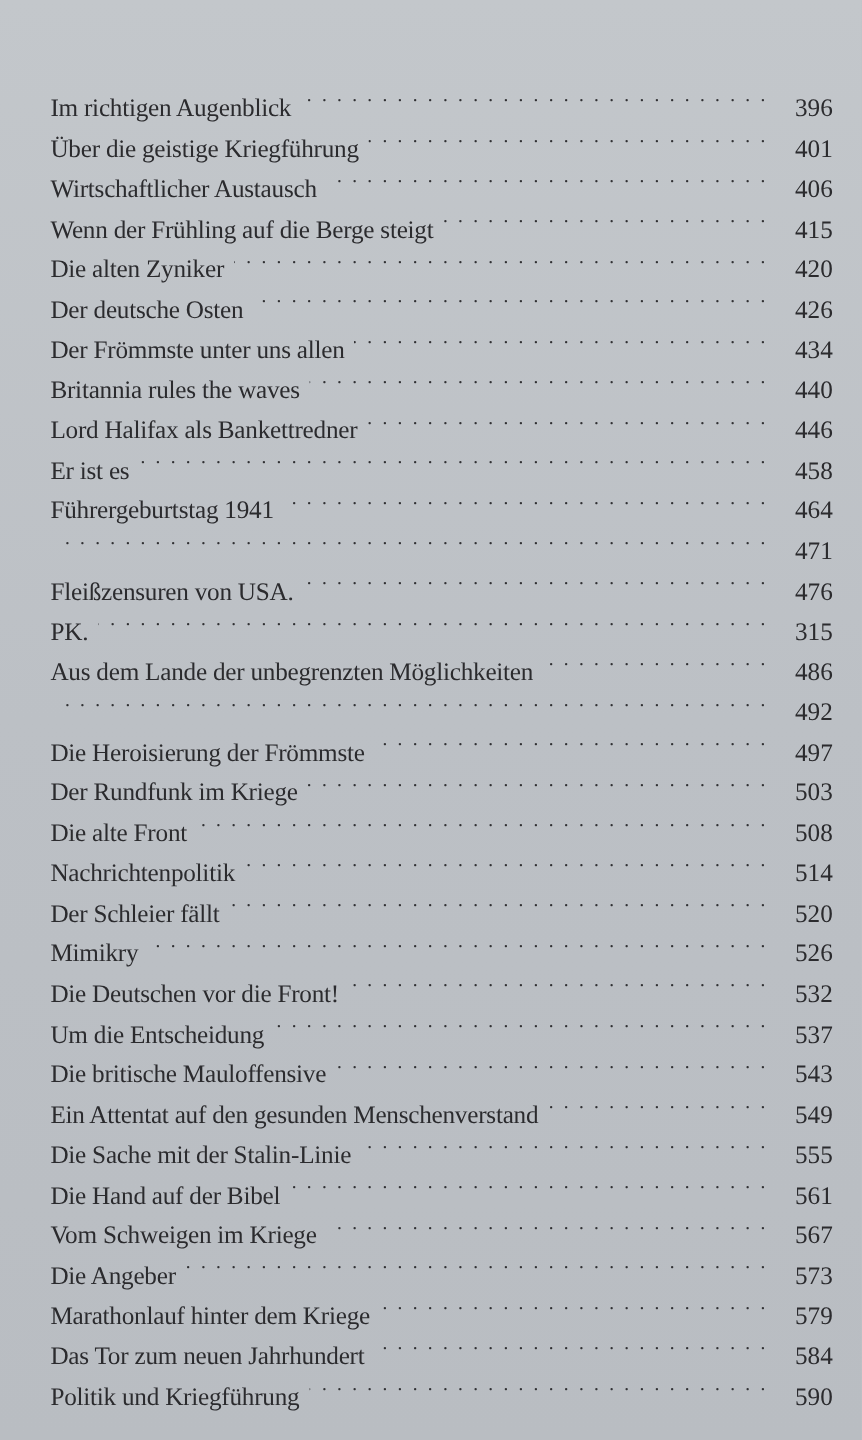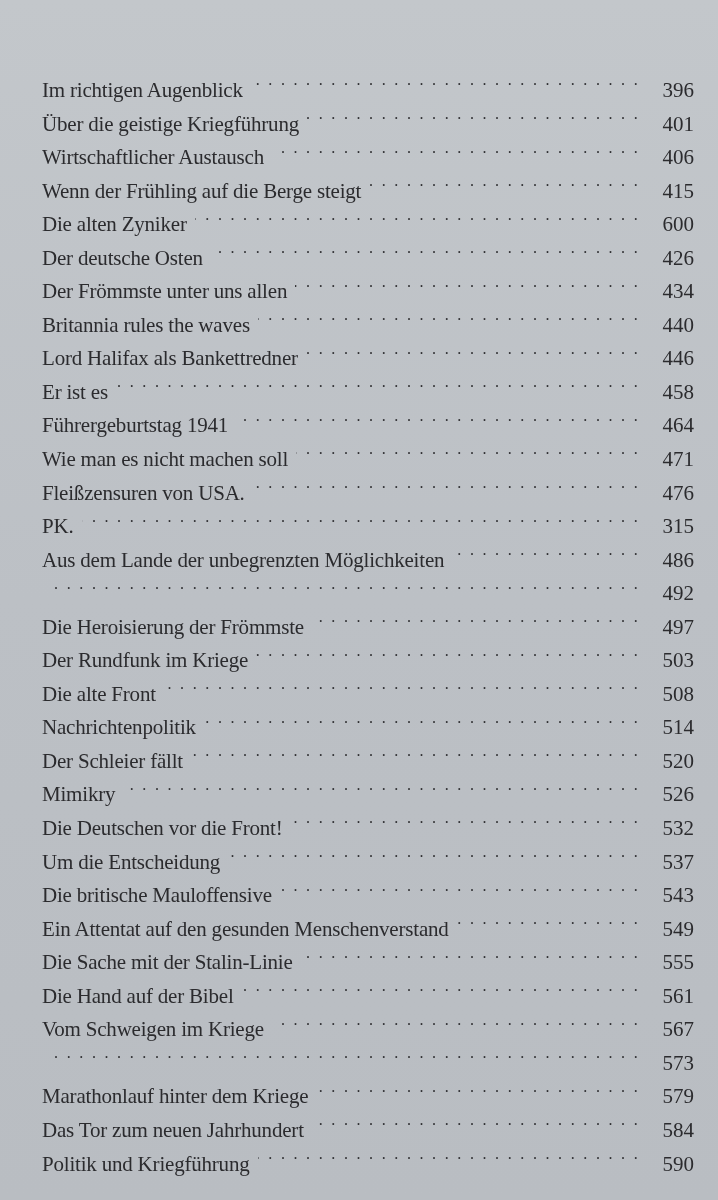--- a/index.html
+++ b/index.html
@@ -52,21 +52,21 @@
         <span class="pageno">406</span>
       </div>
     <div class="row">
         <span class="title">Wenn der Frühling auf die Berge steigt</span>
         <span class="leader"></span>
         <span class="pageno">415</span>
       </div>
     <div class="row">
         <span class="title">Die alten Zyniker</span>
         <span class="leader"></span>
-        <span class="pageno">600</span>
+        <span class="pageno">420</span>
       </div>
     <div class="row">
         <span class="title">Der deutsche Osten</span>
         <span class="leader"></span>
         <span class="pageno">426</span>
       </div>
     <div class="row">
         <span class="title">Der Frömmste unter uns allen</span>
         <span class="leader"></span>
         <span class="pageno">434</span>
@@ -85,21 +85,20 @@
         <span class="title">Er ist es</span>
         <span class="leader"></span>
         <span class="pageno">458</span>
       </div>
     <div class="row">
         <span class="title">Führergeburtstag 1941</span>
         <span class="leader"></span>
         <span class="pageno">464</span>
       </div>
     <div class="row">
-        <span class="title">Wie man es nicht machen soll</span>
         <span class="leader"></span>
         <span class="pageno">471</span>
       </div>
     <div class="row">
         <span class="title">Fleißzensuren von USA.</span>
         <span class="leader"></span>
         <span class="pageno">476</span>
       </div>
     <div class="row">
         <span class="title">PK.</span>
@@ -174,20 +173,21 @@
         <span class="title">Die Hand auf der Bibel</span>
         <span class="leader"></span>
         <span class="pageno">561</span>
       </div>
     <div class="row">
         <span class="title">Vom Schweigen im Kriege</span>
         <span class="leader"></span>
         <span class="pageno">567</span>
       </div>
     <div class="row">
+        <span class="title">Die Angeber</span>
         <span class="leader"></span>
         <span class="pageno">573</span>
       </div>
     <div class="row">
         <span class="title">Marathonlauf hinter dem Kriege</span>
         <span class="leader"></span>
         <span class="pageno">579</span>
       </div>
     <div class="row">
         <span class="title">Das Tor zum neuen Jahrhundert</span>

